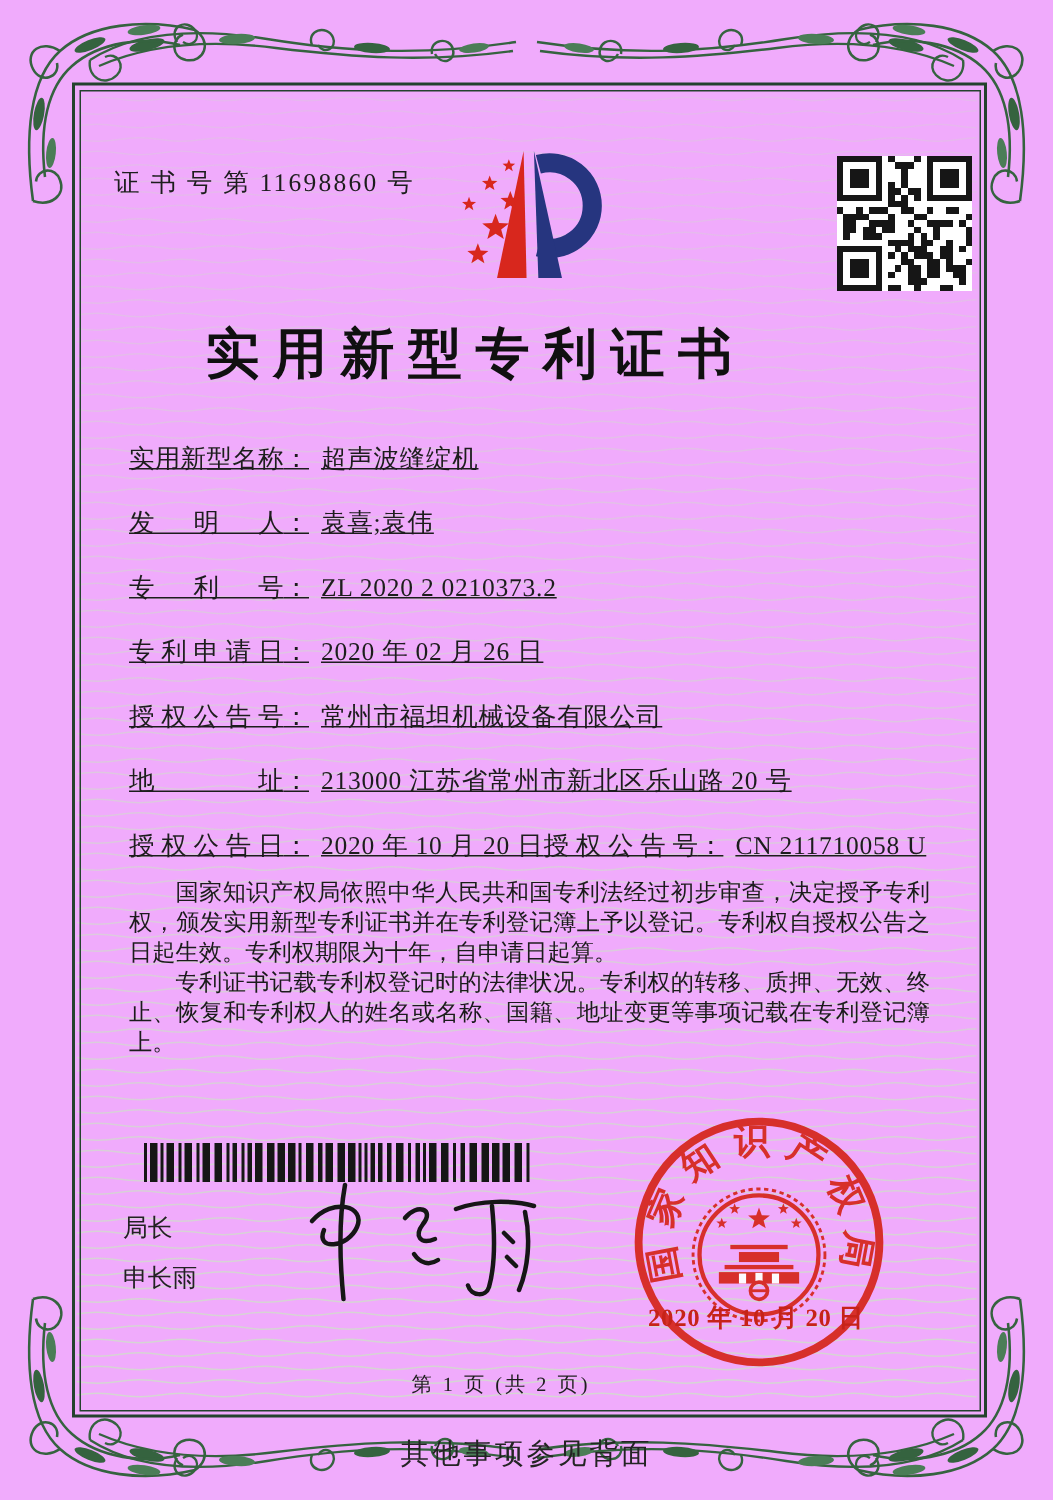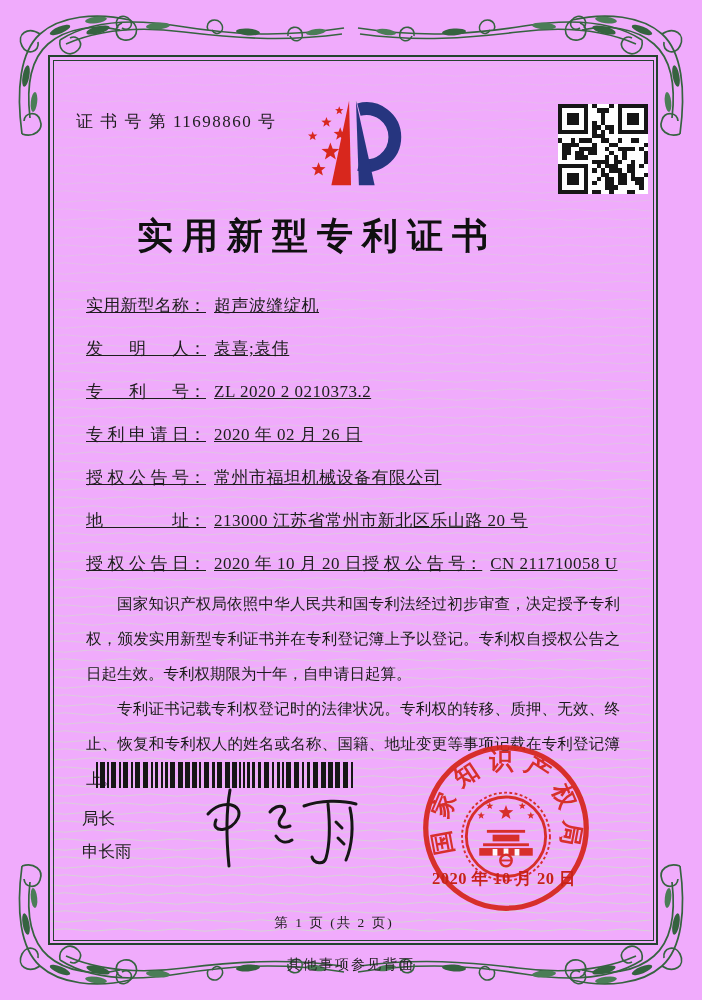--- a/index.html
+++ b/index.html
@@ -18,36 +18,36 @@
   .title{position:absolute;left:0;top:212px;width:634px;text-align:center;
          font-size:36px;font-weight:700;letter-spacing:9px;color:#101010;}
 
   .fields{position:absolute;left:86px;top:294px;width:540px;font-size:17px;text-decoration:underline;}
   .frow{display:flex;align-items:baseline;line-height:24px;margin-bottom:19px;}
   .f-label{display:inline-block;width:103px;text-align:justify;text-align-last:justify;}
   .f-colon{margin-right:8px;}
   .f-value{letter-spacing:0.5px;}
   .grant-gap{}
 
-  .paras{position:absolute;left:86px;top:586px;width:534px;font-size:15.5px;line-height:35px;
+  .paras{position:absolute;left:86px;top:586px;width:534px;font-size:15.5px;line-height:20px;
          text-align:justify;color:#1b1b1b;}
   .paras p{margin:0;text-indent:2em;}
 
   .barcode{position:absolute;left:94px;top:762px;}
   .director{position:absolute;left:82px;top:808px;font-family:"Liberation Sans","DejaVu Sans",sans-serif;
             font-size:16.5px;font-weight:400;color:#222;}
   .director .name{margin-top:11px;}
   .signature{position:absolute;left:192px;top:778px;}
 
   .seal{position:absolute;left:420px;top:742px;opacity:0.93;}
   .seal-date{position:absolute;left:414px;top:868px;width:180px;text-align:center;
              color:#c62318;font-size:16.5px;font-weight:700;letter-spacing:0.5px;}
 
   .pagination{position:absolute;left:0;top:914px;width:668px;text-align:center;font-size:13.5px;letter-spacing:2px;}
-  .back-note{position:absolute;left:0;top:956px;width:702px;text-align:center;font-size:14px;letter-spacing:2px;color:#242424;}
+  .back-note{position:absolute;left:0;top:956px;width:702px;text-align:center;font-size:19px;letter-spacing:2px;color:#242424;}
 </style>
 </head>
 <body>
 
 <div class="page">
 
   <svg class="decor" width="702" height="1000" viewBox="0 0 702 1000">
     <defs>
       <g id="bandHalf" stroke="#35633f" stroke-width="1.6" fill="none">
         <path d="M2,24 C30,6 70,2 120,10 C170,18 220,22 286,12"></path>

